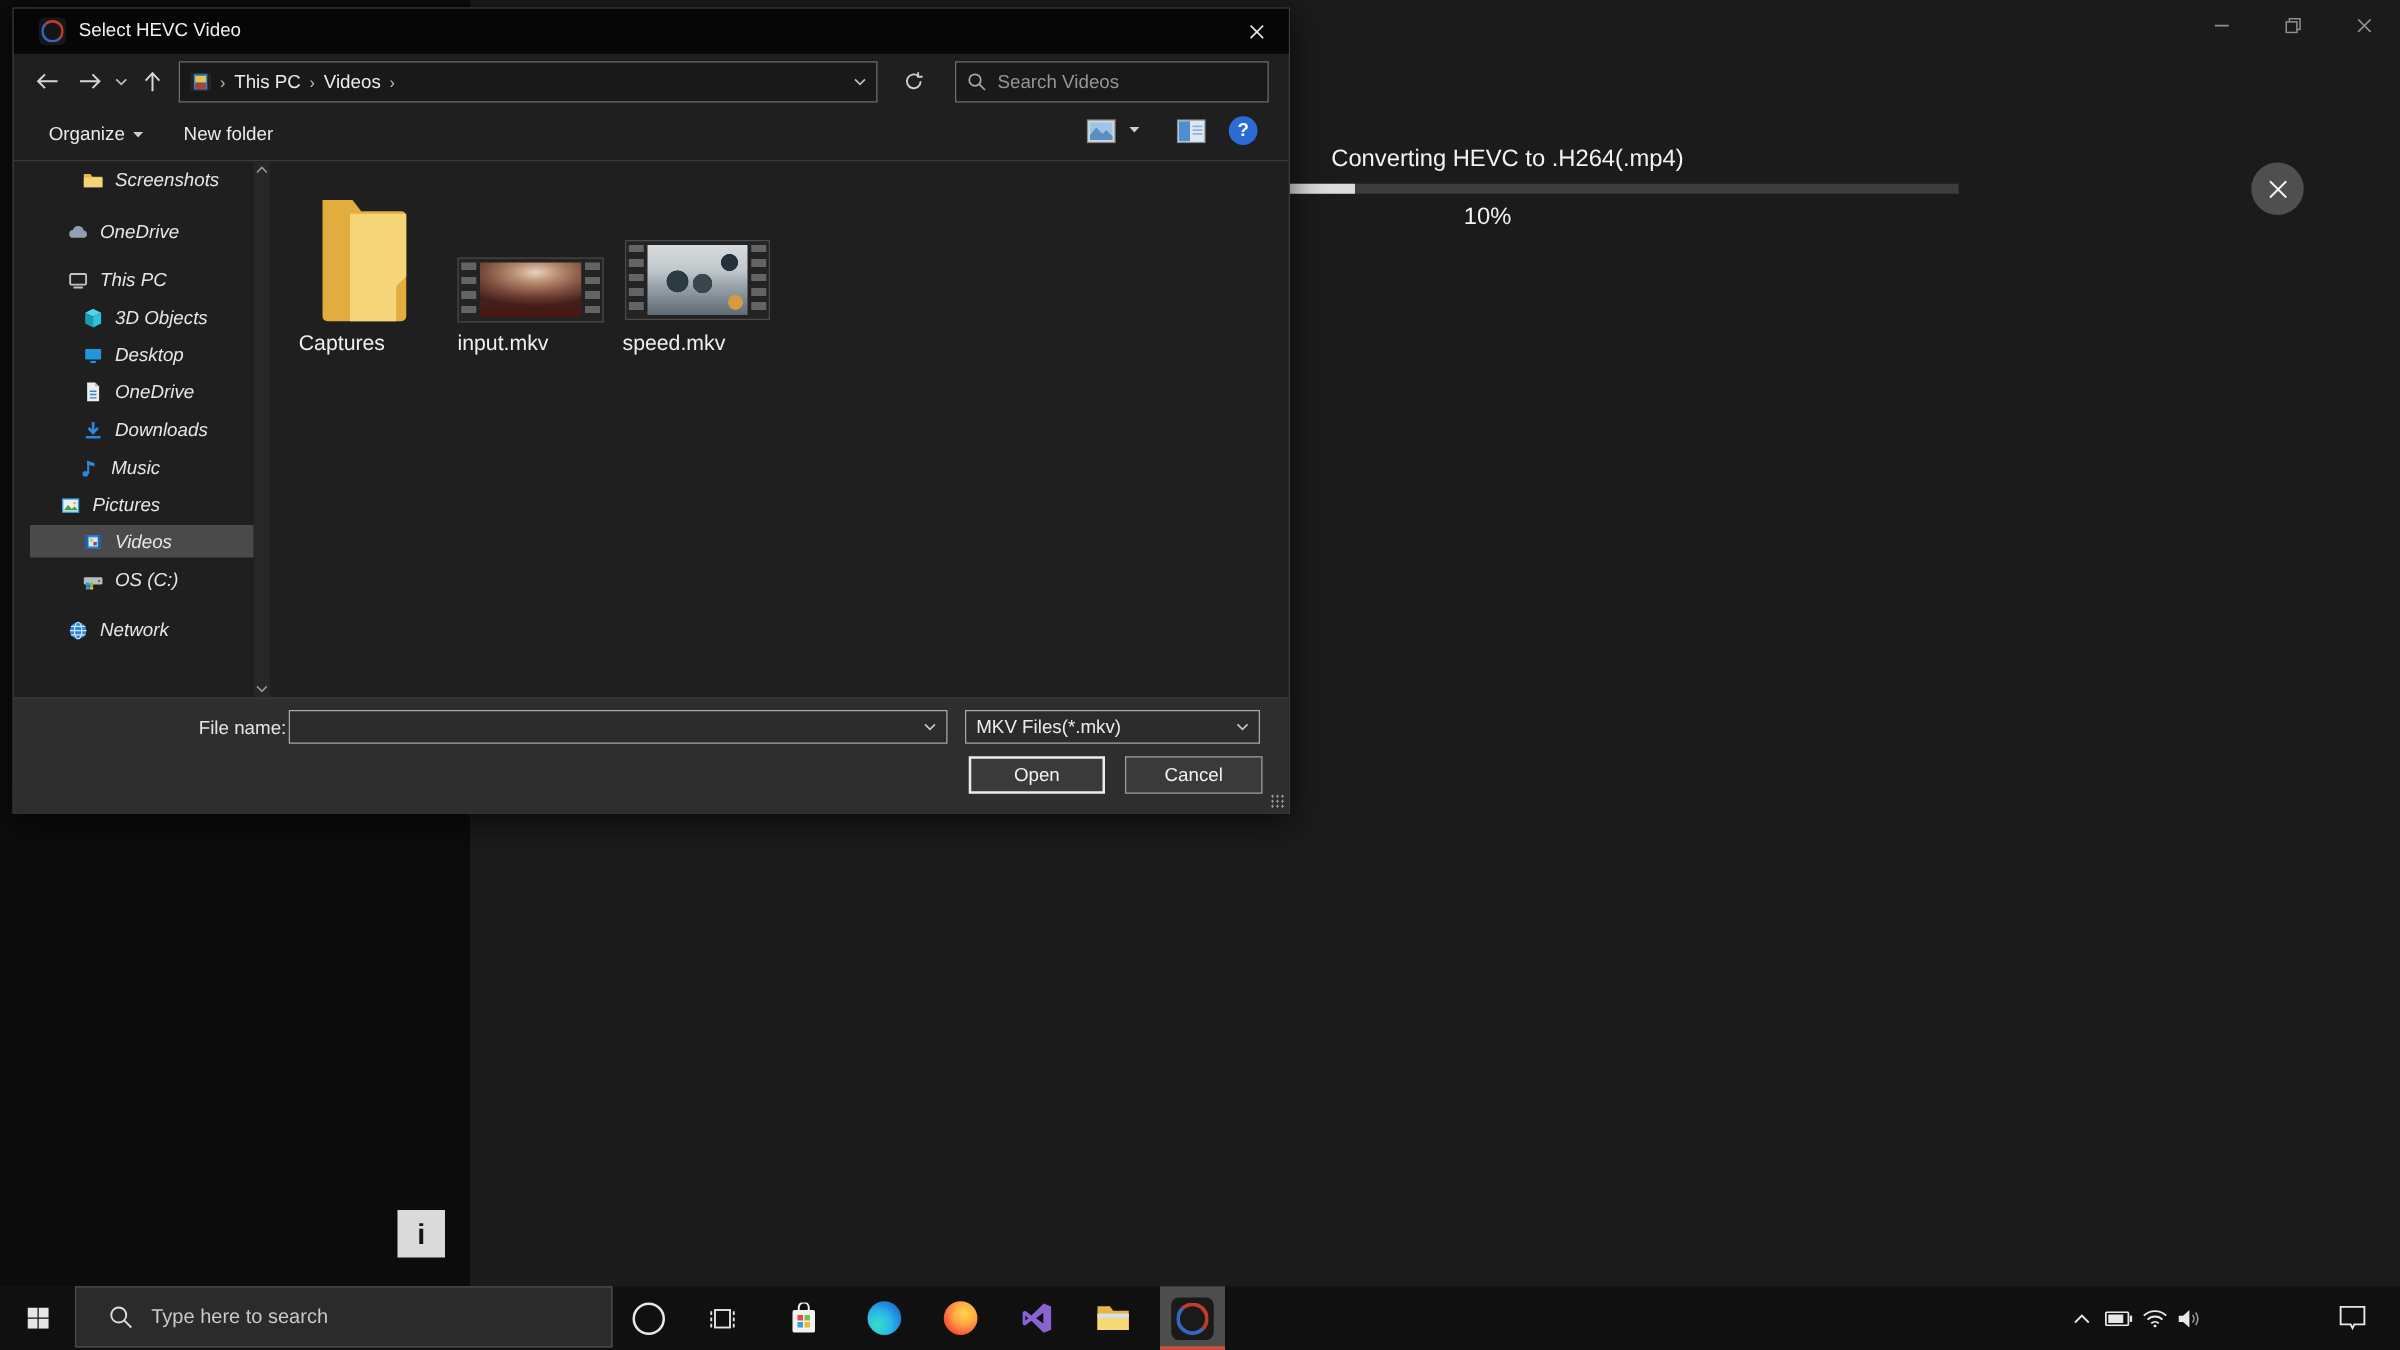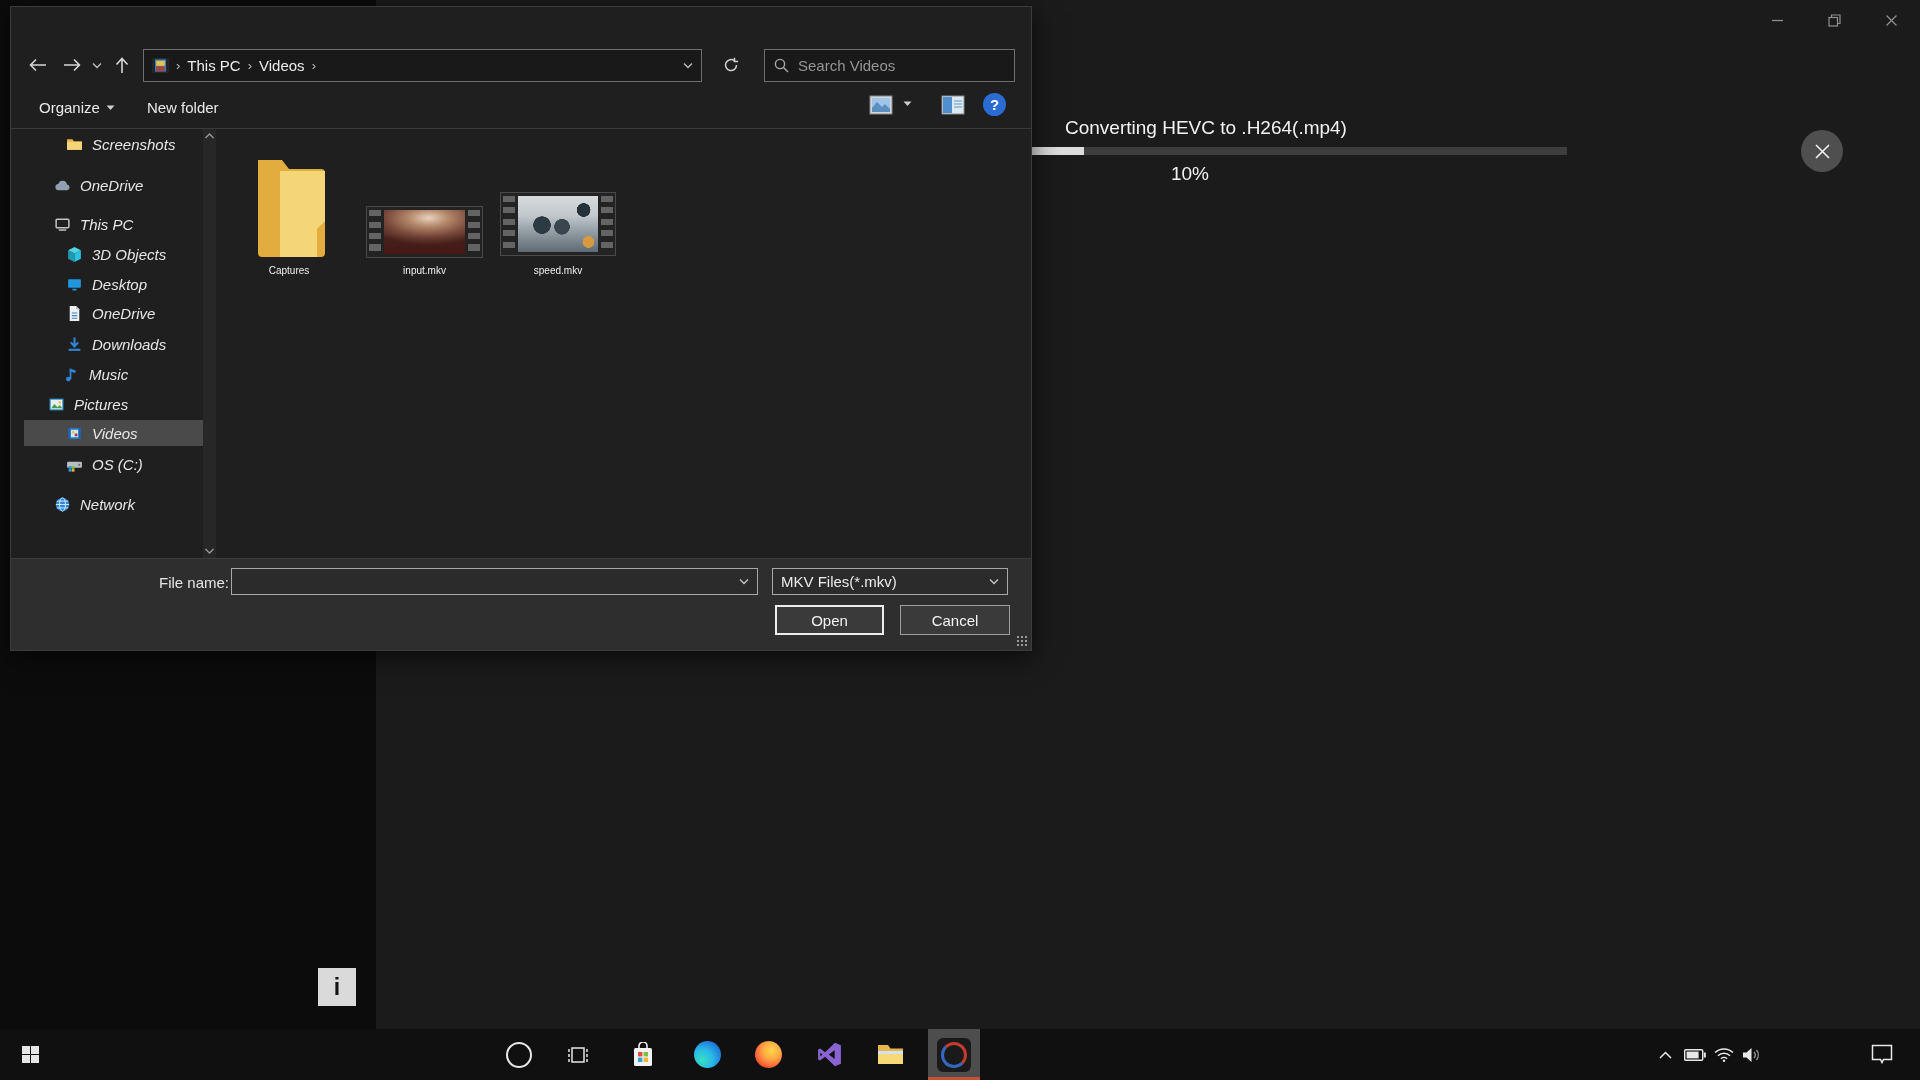--- a/index.html
+++ b/index.html
@@ -51,21 +51,21 @@
   .tb-right{position:absolute;top:8px;height:26px;}
 
   .sidebar{left:13px;top:122px;width:192px;height:429px;font-style:italic;}
   .side-item{position:absolute;height:26px;display:flex;align-items:center;font-size:15px;color:#e6e6e6;cursor:pointer;width:179px;box-sizing:border-box;}
   .lvl0{padding-left:30px;} .lvl1{padding-left:42px;}
   .side-item .ic{width:17px;height:17px;margin-right:9px;flex:0 0 auto;}
   .side-item.selected{background:#4a4a4a;}
   .sb-track{left:179px;top:0;width:13px;height:429px;background:#272727;}
   .sb-arrow{left:179px;width:13px;height:14px;display:flex;align-items:center;justify-content:center;}
 
-  .file-label{position:absolute;height:18px;text-align:center;font-size:10px;color:#efefef;}
+  .file-label{position:absolute;height:18px;text-align:left;font-size:17px;color:#efefef;}
   .strip{position:absolute;background:#232323;border:1px solid #4a4a4a;display:flex;box-sizing:border-box;padding:3px 2px;cursor:pointer;}
   .holes{width:12px;background:repeating-linear-gradient(to bottom,#646464 0 6px,#232323 6px 11.5px);}
   .frame{flex:1;margin:0 3px;}
   .img-input{background:
       linear-gradient(0deg, rgba(70,12,10,.5), rgba(0,0,0,0) 45%),
       radial-gradient(ellipse 90% 70% at 55% 18%, #e9d2bd 0%, #b3876a 28%, #7b4a3c 58%, #45231e 88%);}
   .img-speed{background:
       radial-gradient(circle 7px at 82% 25%, #26323a 95%, rgba(0,0,0,0) 100%),
       radial-gradient(circle 9px at 30% 52%, #2c3a44 95%, rgba(0,0,0,0) 100%),
       radial-gradient(circle 8px at 55% 55%, #39464e 95%, rgba(0,0,0,0) 100%),
@@ -131,20 +131,31 @@
   <div class="abs conv-pct">10%</div>
   <div class="abs conv-close">
     <svg width="17" height="17" viewBox="0 0 17 17">
         <path d="M2 2l13 13M15 2L2 15" stroke="#f2f2f2" stroke-width="1.6"></path>
       </svg>
   </div>
   <div class="abs info-btn">i</div>
 
   <div class="abs dialog">
 
+    <div class="abs dlg-title">
+      <div class="abs dlg-title-icon">
+          <div class="ring"></div>
+        </div>
+      <div class="abs dlg-title-text">Select HEVC Video</div>
+      <div class="abs dlg-close">
+        <svg width="13" height="13" viewBox="0 0 13 13">
+            <path d="M1.5 1.5l10 10M11.5 1.5l-10 10" stroke="#e8e8e8" stroke-width="1.3"></path>
+          </svg>
+      </div>
+    </div>
 
     <div class="abs nav-row">
       <div class="nav-btn">
         <svg width="18" height="14" viewBox="0 0 18 14">
             <path d="M17 7H2M7 1.5L1.5 7 7 12.5" fill="none" stroke="#d6d6d6" stroke-width="1.6"></path>
           </svg>
       </div>
       <div class="nav-btn" style="margin-left:8px;">
         <svg width="18" height="14" viewBox="0 0 18 14">
             <path d="M1 7h15M11 1.5L16.5 7 11 12.5" fill="none" stroke="#d6d6d6" stroke-width="1.6"></path>
@@ -413,20 +424,27 @@
 
     <div class="abs tb-start">
       <svg width="17" height="17" viewBox="0 0 17 17">
         <rect x="0" y="0" width="8" height="8" fill="#e6e6e6"></rect>
           <rect x="9" y="0" width="8" height="8" fill="#e6e6e6"></rect>
         <rect x="0" y="9" width="8" height="8" fill="#e6e6e6"></rect>
           <rect x="9" y="9" width="8" height="8" fill="#e6e6e6"></rect>
       </svg>
     </div>
 
+    <div class="abs tb-search">
+      <svg style="margin-left:26px;" width="19" height="19" viewBox="0 0 19 19">
+        <circle cx="8" cy="8" r="6" fill="none" stroke="#e0e0e0" stroke-width="1.5"></circle>
+        <path d="M12.5 12.5L18 18" stroke="#e0e0e0" stroke-width="1.5"></path>
+      </svg>
+      <span class="tb-search-ph">Type here to search</span>
+    </div>
 
     <div class="abs tb-ic" style="left:493px;">
       <div style="width:22px;height:22px;border-radius:50%;border:2.5px solid #e8e8e8;"></div>
     </div>
 
     <div class="abs tb-ic" style="left:553px;">
       <svg width="24" height="22" viewBox="0 0 24 22">
         <rect x="5" y="4" width="12" height="14" fill="none" stroke="#e6e6e6" stroke-width="1.5"></rect>
         <path d="M20 5v3M20 10v3M20 15v3M2 5v3M2 10v3M2 15v3" stroke="#e6e6e6" stroke-width="1.5"></path>
       </svg>

